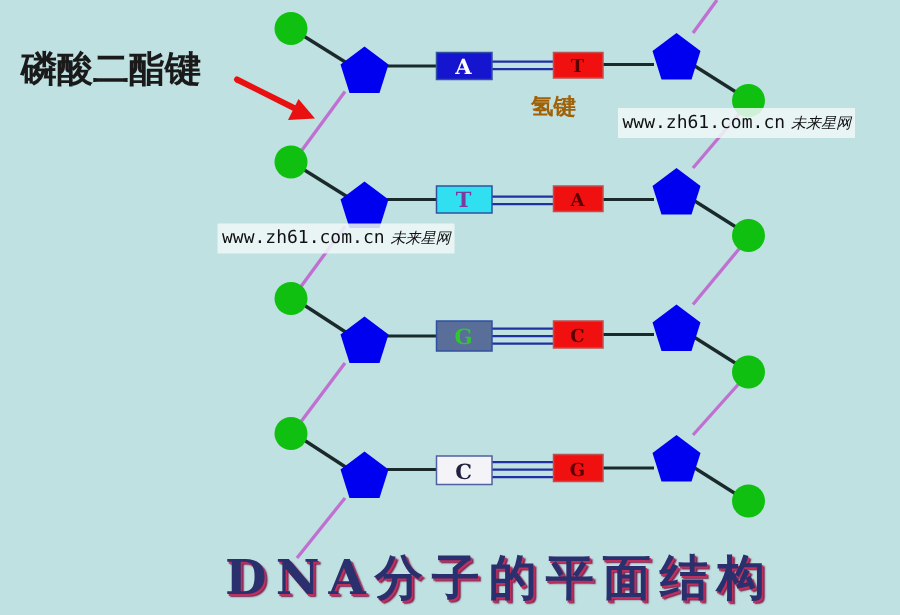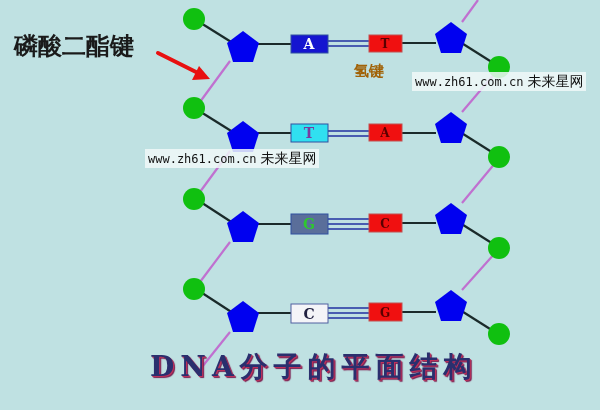--- a/index.html
+++ b/index.html
@@ -2,22 +2,22 @@
 <html><head>
 <meta charset="utf-8">
 <style>
   html, body { margin: 0; padding: 0; }
   body { width: 600px; height: 410px; background: #bfe1e2; overflow: hidden; position: relative; font-family: "DejaVu Sans", sans-serif; }
   #stage { position: absolute; left: 0; top: 0; width: 600px; height: 410px; }
   .label-main { position: absolute; left: 14px; top: 30px; font-size: 24px; font-weight: bold; color: #1a1a1a; font-family: "DejaVu Sans", sans-serif; letter-spacing: 0px; }
   .label-hbond { position: absolute; left: 330px; top: 62px; font-size: 15px; font-weight: bold; color: #a16207; font-family: "DejaVu Sans", sans-serif; margin-left: 24px; }
   .watermark { position: absolute; font-size: 13px; color: #111; background: rgba(240,248,248,0.85); padding: 1px 3px; white-space: nowrap; line-height: 16px; }
   .watermark .url { font-family: "DejaVu Sans Mono", monospace; font-size: 12px; }
-  .watermark .cn { font-family: "DejaVu Sans", sans-serif; font-size: 14px; margin-left: 4px; }
-  .title { position: absolute; left: 150px; top: 348px; font-size: 28px; font-weight: bold; color: #2a2f6e; font-family: "DejaVu Serif", serif; text-shadow: 1px 1px 0 #c0305a, 2px 2px 1px #7a2050; letter-spacing: 6px; white-space: nowrap; }
+  .watermark .cn { font-family: "DejaVu Sans", sans-serif; font-size: 10px; margin-left: 4px; font-style: italic; }
+  .title { position: absolute; left: 150px; top: 364px; font-size: 32px; font-weight: bold; color: #2a2f6e; font-family: "DejaVu Serif", serif; text-shadow: 1px 1px 0 #c0305a, 2px 2px 1px #7a2050; letter-spacing: 6px; white-space: nowrap; }
 </style>
 </head>
 <body>
 
 <svg id="stage" width="600" height="410" viewBox="0 0 600 410" xmlns="http://www.w3.org/2000/svg">
 
   <g stroke="#c070d0" stroke-width="2.2" fill="none">
     <line x1="230" y1="61" x2="197" y2="106"></line>
     <line x1="230" y1="151" x2="197" y2="196"></line>
     <line x1="230" y1="242" x2="197" y2="286"></line>

